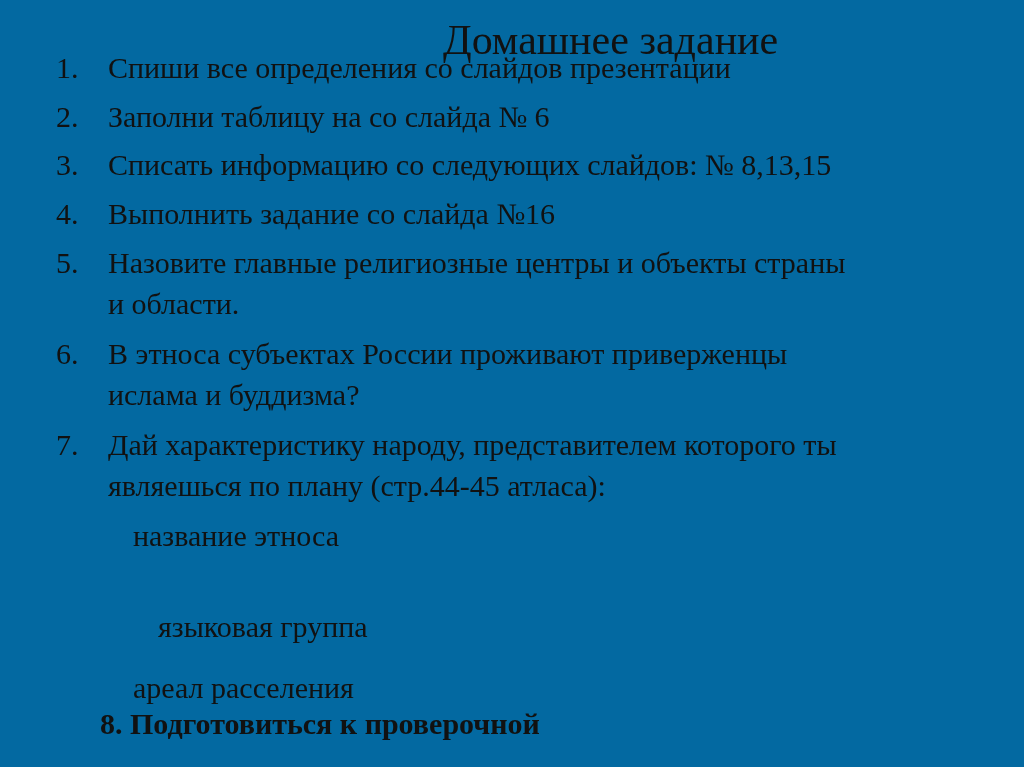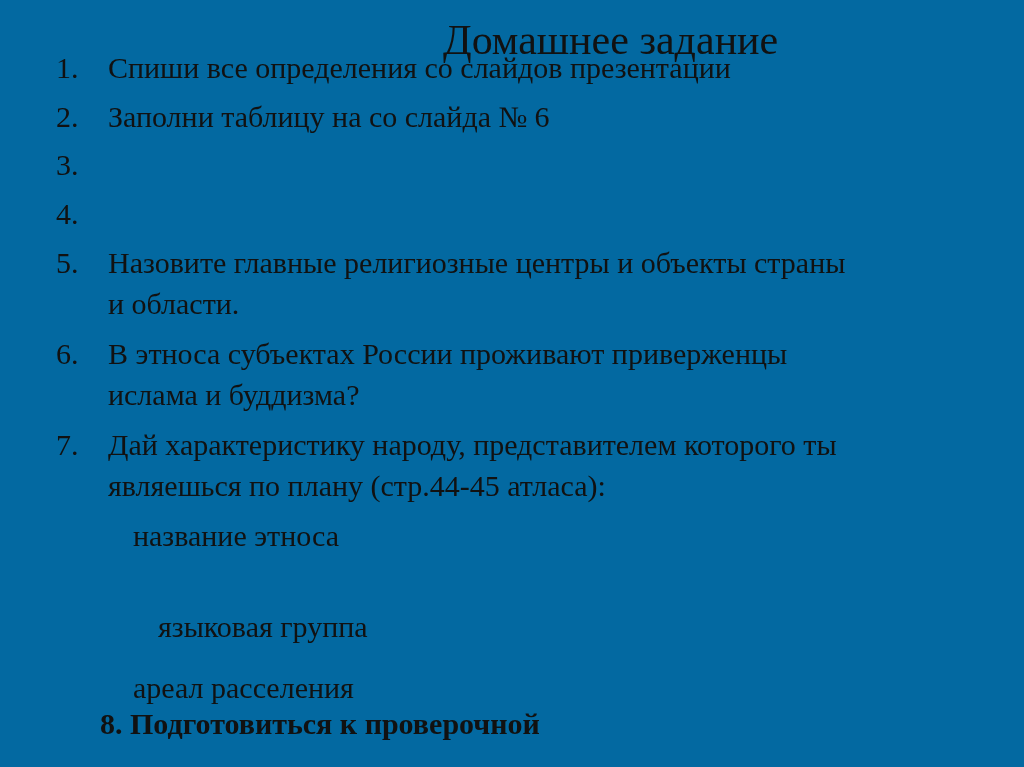--- a/index.html
+++ b/index.html
@@ -58,24 +58,26 @@
     <span class="txt">Спиши все определения со слайдов презентации</span>
   </div>
 
   <div class="line" style="top:99px; left:0; width:1024px; height:36px;">
     <span class="num">2.</span>
     <span class="txt">Заполни таблицу на со слайда № 6</span>
   </div>
 
   <div class="line" style="top:147px; left:0; width:1024px; height:36px;">
     <span class="num">3.</span>
+    <span class="txt">Списать информацию со следующих слайдов: № 8,13,15</span>
   </div>
 
   <div class="line" style="top:196px; left:0; width:1024px; height:36px;">
     <span class="num">4.</span>
+    <span class="txt">Выполнить задание со слайда №16</span>
   </div>
 
   <div class="line" style="top:245px; left:0; width:1024px; height:36px;">
     <span class="num">5.</span>
     <span class="txt">Назовите главные религиозные центры и объекты  страны</span>
   </div>
   <div class="line" style="top:286px; left:0; width:811px; height:36px;">
     <span class="txt">и области.</span>
   </div>
 

